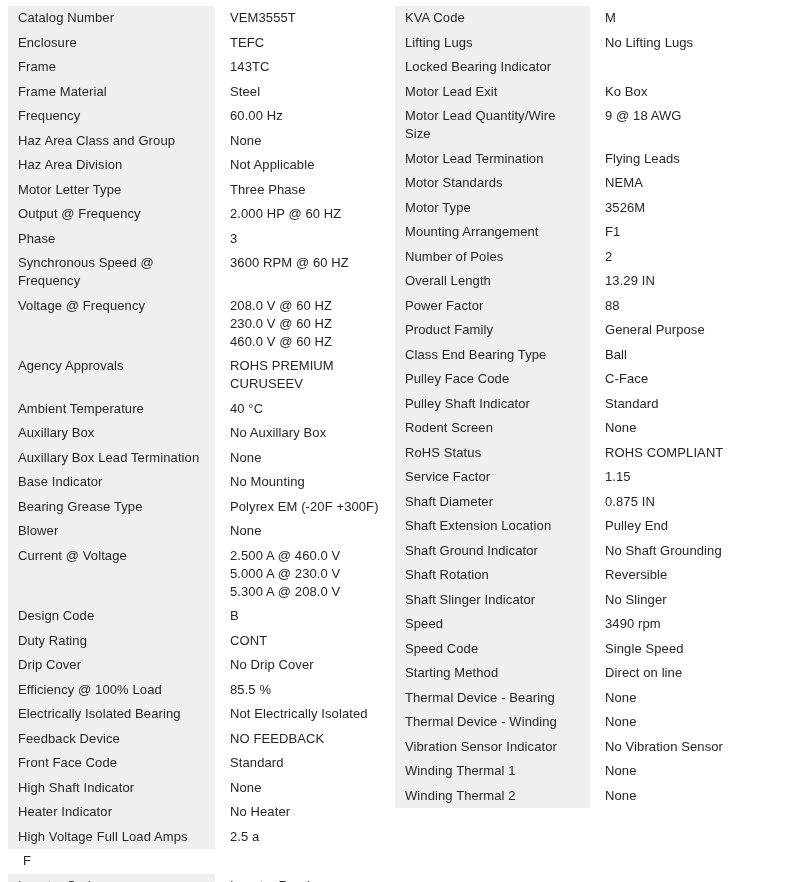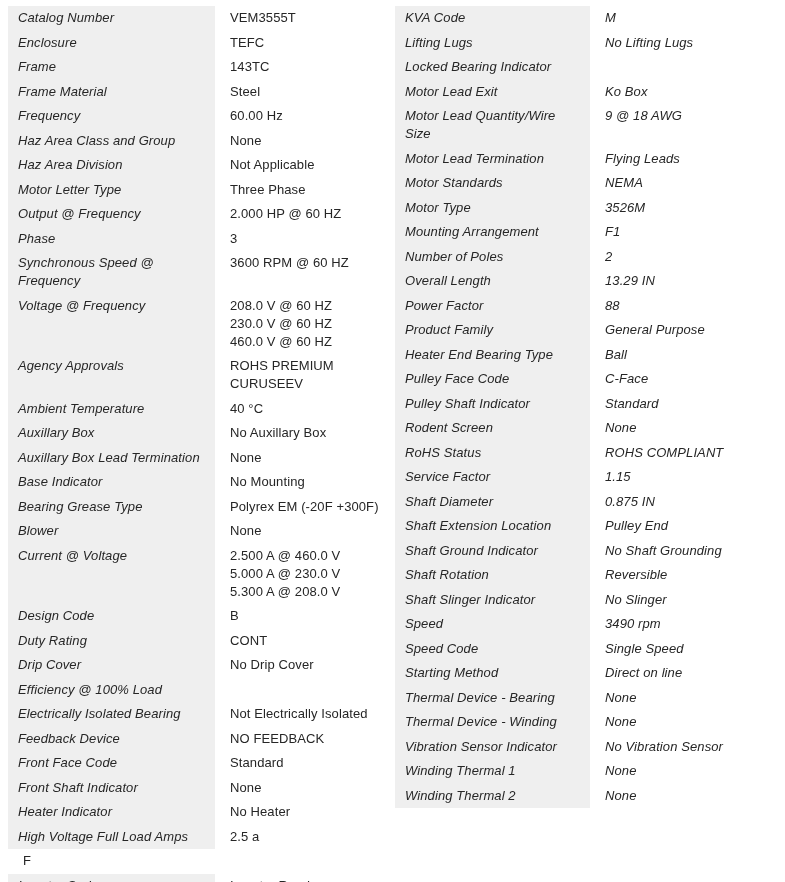--- a/index.html
+++ b/index.html
@@ -16,34 +16,34 @@
     color: #262626;
   }
   .spec-sheet {
     display: flex;
     align-items: flex-start;
     padding: 6px 0 0 8px;
     box-sizing: border-box;
   }
   .spec-table { display: block; }
   .spec-table.left  { width: 375px; }
-  .spec-table.right { width: 354px; margin-left: 12px; font-style: italic; }
+  .spec-table.right { width: 354px; margin-left: 12px; }
   .spec-row {
     display: flex;
     align-items: stretch;
   }
   .spec-label {
     box-sizing: border-box;
     background: #efefef;
     padding: 3.25px 8px 3.25px 10px;
     line-height: 18px;
     flex: 0 0 auto;
     letter-spacing: 0.1px;
   }
-  .left  .spec-label { width: 207px; font-style: italic; }
+  .left  .spec-label { width: 207px; }
   .right .spec-label { width: 195px; }
   .spec-value {
     box-sizing: border-box;
     flex: 1 1 auto;
     background: #ffffff;
     padding: 3.25px 4px 3.25px 15px;
     line-height: 18px;
     white-space: pre-line;
     letter-spacing: 0.1px;
   }
@@ -168,39 +168,40 @@
     <div class="spec-value">CONT</div>
   </div>
 
   <div class="spec-row">
     <div class="spec-label">Drip Cover</div>
     <div class="spec-value">No Drip Cover</div>
   </div>
 
   <div class="spec-row">
     <div class="spec-label">Efficiency @ 100% Load</div>
+    <div class="spec-value">85.5 %</div>
   </div>
 
   <div class="spec-row">
     <div class="spec-label">Electrically Isolated Bearing</div>
     <div class="spec-value">Not Electrically Isolated</div>
   </div>
 
   <div class="spec-row">
     <div class="spec-label">Feedback Device</div>
     <div class="spec-value">NO FEEDBACK</div>
   </div>
 
   <div class="spec-row">
     <div class="spec-label">Front Face Code</div>
     <div class="spec-value">Standard</div>
   </div>
 
   <div class="spec-row">
-    <div class="spec-label">Front Shaft Indicator</div>
+    <div class="spec-label">High Shaft Indicator</div>
     <div class="spec-value">None</div>
   </div>
 
   <div class="spec-row">
     <div class="spec-label">Heater Indicator</div>
     <div class="spec-value">No Heater</div>
   </div>
 
   <div class="spec-row">
     <div class="spec-label">High Voltage Full Load Amps</div>
@@ -275,21 +276,21 @@
     <div class="spec-label">Power Factor</div>
     <div class="spec-value">88</div>
   </div>
 
   <div class="spec-row">
     <div class="spec-label">Product Family</div>
     <div class="spec-value">General Purpose</div>
   </div>
 
   <div class="spec-row">
-    <div class="spec-label">Heater End Bearing Type</div>
+    <div class="spec-label">Class End Bearing Type</div>
     <div class="spec-value">Ball</div>
   </div>
 
   <div class="spec-row">
     <div class="spec-label">Pulley Face Code</div>
     <div class="spec-value">C-Face</div>
   </div>
 
   <div class="spec-row">
     <div class="spec-label">Pulley Shaft Indicator</div>

